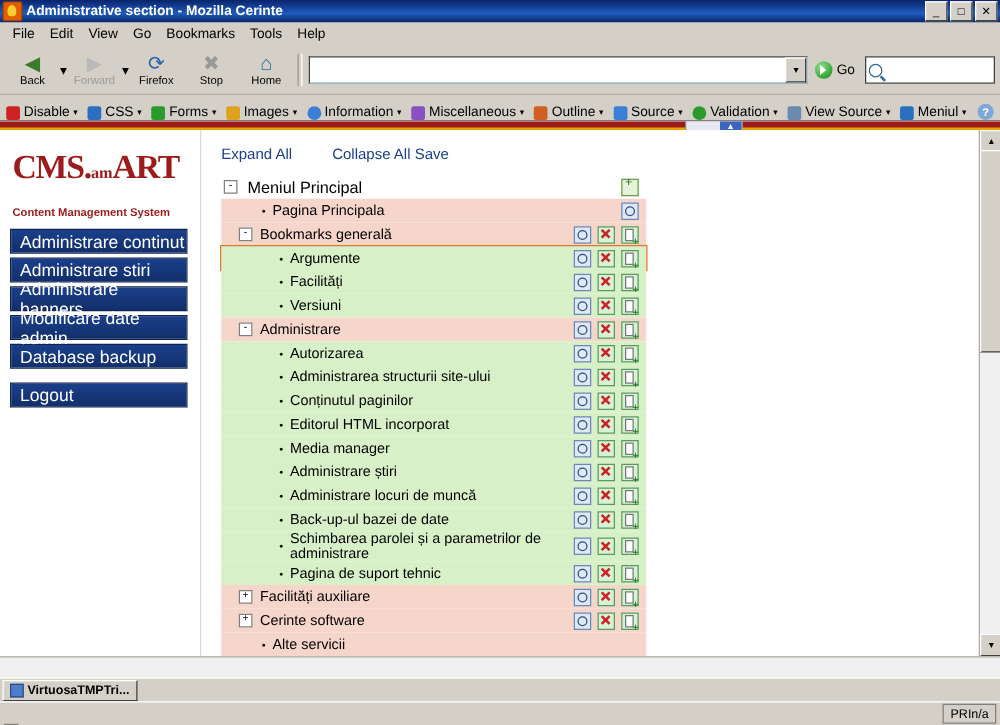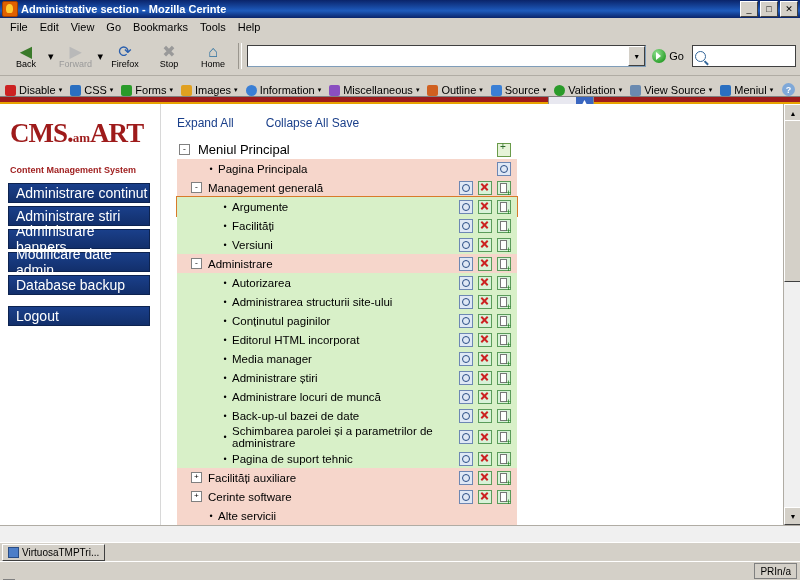--- a/index.html
+++ b/index.html
@@ -268,20 +268,21 @@
     height: 18px; background: #d4d0c8;
     border-top: 1px solid #fff;
     display: flex; align-items: center; flex: none;
     padding: 0 2px;
   }
   .taskitem {
     display: flex; align-items: center; gap: 3px;
     height: 15px; padding: 0 5px;
     border: 1px solid #fff; border-right-color: #404040; border-bottom-color: #404040;
     font-size: 10px;
+    font-weight: bold;
   }
   .taskitem .dot { width: 9px; height: 9px; background: #4d7ec8; border: 1px solid #2a4d85; }
   
   .statusbar {
     height: 18px; background: #d4d0c8;
     display: flex; align-items: center;
     border-top: 1px solid #fff;
     font-size: 10px; flex: none;
     padding: 0 3px;
   }
@@ -461,21 +462,21 @@
               <div class="row lvl1 indent1">
                 <span class="pm hidden"></span>
                 <span class="bullet">•</span>
                 <span class="label">Pagina Principala</span>
                 <span class="icons">
                   <span class="ic ic-view"></span>
                 </span>
               </div>
               <div class="row lvl1 indent1">
                 <span class="pm">-</span>
-                <span class="label">Management generală</span>
+                <span class="label">Bookmarks generală</span>
                 <span class="icons">
                   <span class="ic ic-view"></span>
                   <span class="ic ic-del"></span>
                   <span class="ic ic-add"></span>
                 </span>
               </div>
               <div class="row sel indent2">
                 <span class="pm hidden"></span>
                 <span class="bullet">•</span>
                 <span class="label">Argumente</span>

